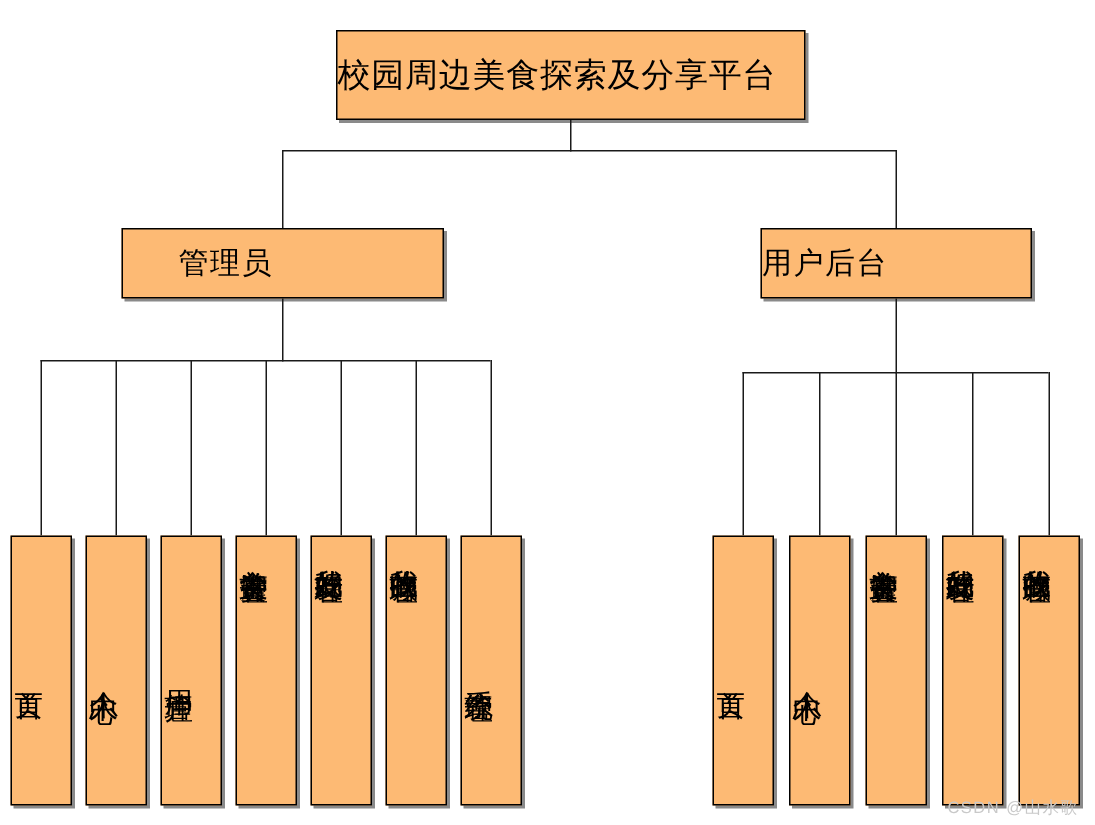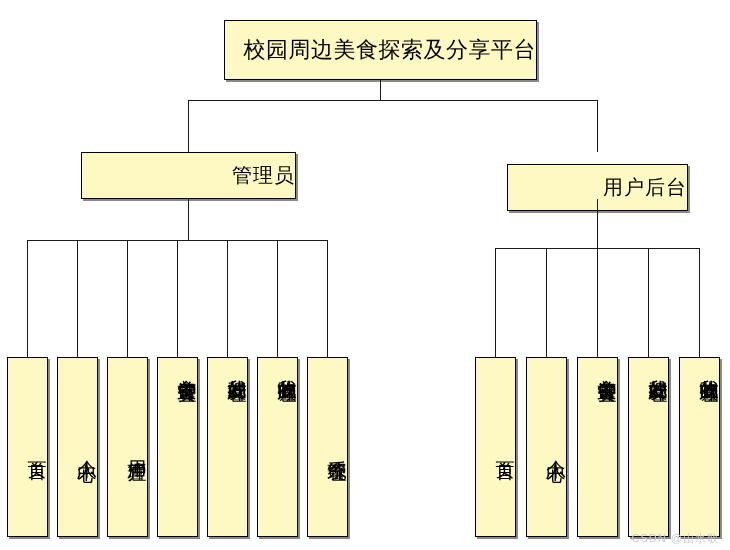--- a/index.html
+++ b/index.html
@@ -15,26 +15,26 @@
     width: 730px;
     height: 550px;
     background: #ffffff;
     overflow: hidden;
   }
 
   
   .node {
     position: absolute;
     box-sizing: border-box;
-    background: #fef9c3;
+    background: #fdba74;
     border: 1px solid #000000;
     box-shadow: 2px 2px 0 0 #8a8a8a;
     display: flex;
     align-items: center;
-    justify-content: flex-end;
+    justify-content: flex-start;
     color: #000000;
   }
   .node.root {
     left: 224px;
     top: 20px;
     width: 313px;
     height: 60px;
     font-size: 22px;
     letter-spacing: 0.5px;
   }
@@ -46,21 +46,20 @@
   .node.level2.admin {
     left: 81px;
     top: 152px;
     width: 215px;
     padding-left: 37px;
   }
   .node.level2.user {
     left: 507px;
     top: 152px;
     width: 181px;
-    margin-top: 12px;
   }
 
   
   .node.leaf {
     top: 357px;
     height: 180px;
     width: 41px;
     font-size: 19px;
     align-items: flex-start;
     padding-top: 6px;

